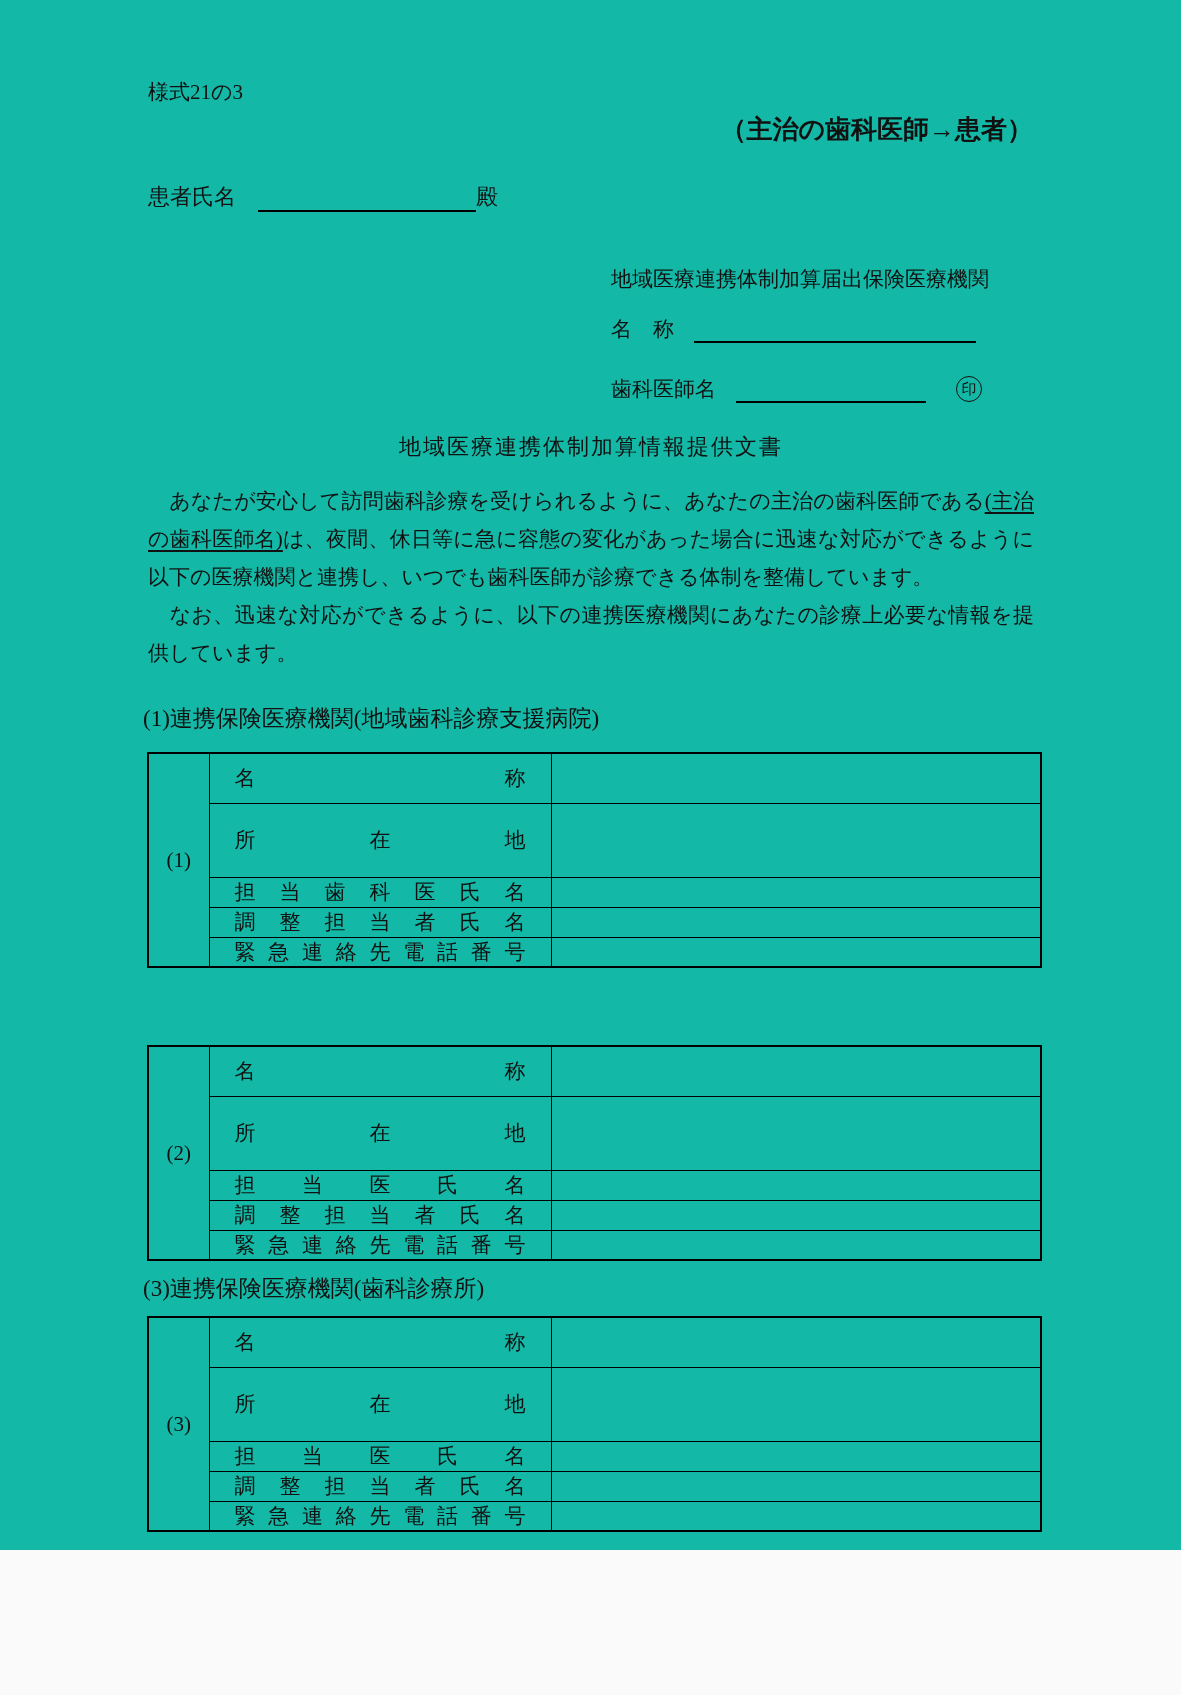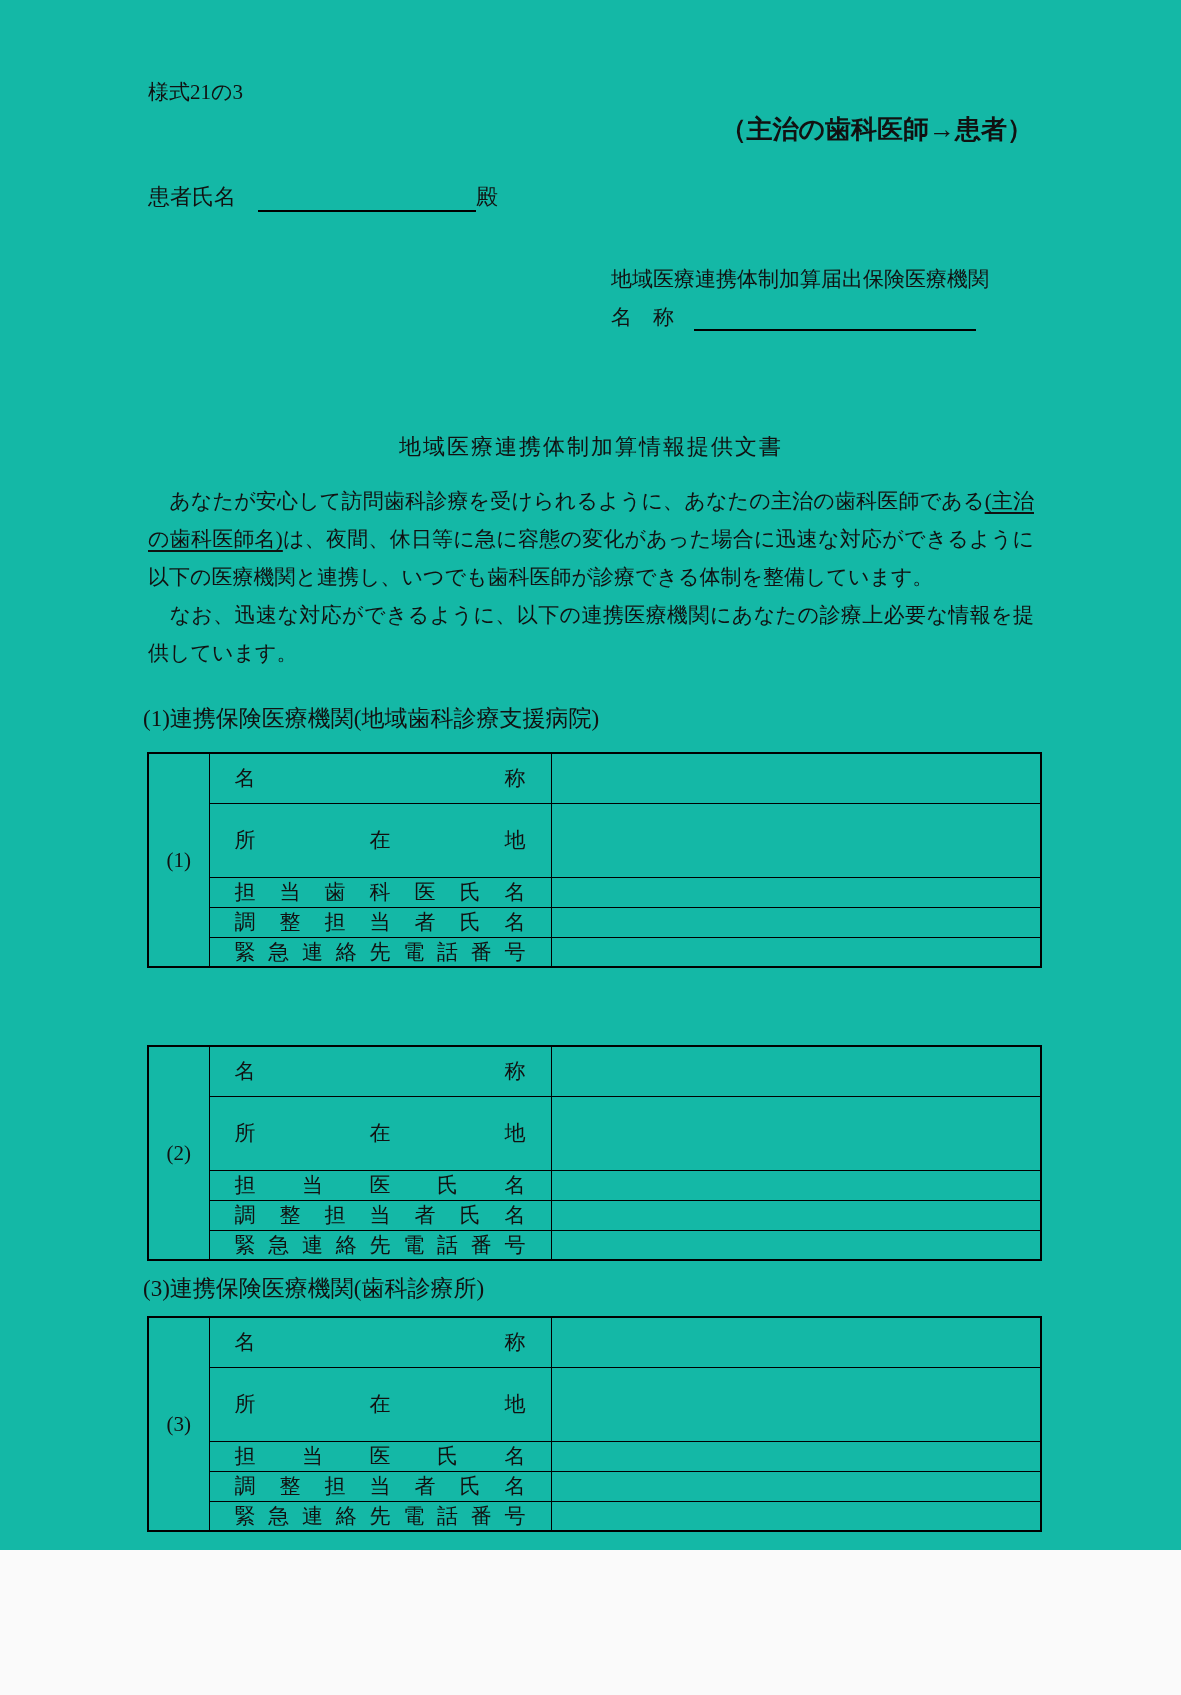--- a/index.html
+++ b/index.html
@@ -19,21 +19,21 @@
   .form-number{left:148px;top:78px;font-size:21px;}
   .recipient-note{top:112px;right:148px;font-size:26px;font-weight:bold;}
 
   .patient-line{left:148px;top:182px;font-size:22px;display:flex;align-items:flex-end;}
   .patient-line .lab{margin-right:22px;font-family:Liberation Mono, monospace;}
   .blank{display:inline-block;border-bottom:2px solid #000;height:26px;}
   .blank-patient{width:218px;}
 
   .issuer-line{left:590px;font-size:21px;display:flex;align-items:flex-end;white-space:pre;margin-left:21px;}
   .issuer-heading{top:265px;}
-  .issuer-name{top:303px;}
+  .issuer-name{top:315px;}
   .issuer-addr{top:339px;}
   .issuer-dentist{top:375px;}
   .issuer-label-w{display:inline-block;width:83px;}
   .issuer-label-d{display:inline-block;width:125px;}
   .blank-issuer{width:282px;}
   .blank-dentist{width:190px;}
   .seal{
     display:inline-block;margin-left:30px;margin-bottom:1px;
     width:24px;height:24px;border:1px solid #111;border-radius:50%;
     font-size:15px;line-height:24px;text-align:center;
@@ -86,20 +86,25 @@
   </div>
 
   <div class="abs issuer-line issuer-heading">地域医療連携体制加算届出保険医療機関</div>
 
   <div class="abs issuer-line issuer-name">
     <span class="issuer-label-w">名　称</span>
     <span class="blank blank-issuer"></span>
   </div>
 
 
+  <div class="abs issuer-line issuer-dentist">
+    <span class="issuer-label-d">歯科医師名</span>
+    <span class="blank blank-dentist"></span>
+    <span class="seal">印</span>
+  </div>
 
   <div class="abs body-text">
     <p><span>　あなたが安心して訪問歯科診療を受けられるように、あなたの主治の歯科医師である</span><span class="ul">(主治の歯科医師名)</span><span>は、夜間、休日等に急に容態の変化があった場合に迅速な対応ができるように以下の医療機関と連携し、いつでも歯科医師が診療できる体制を整備しています。</span></p>
     <p>　なお、迅速な対応ができるように、以下の連携医療機関にあなたの診療上必要な情報を提供しています。</p>
   </div>
 
   <div class="abs doc-title">地域医療連携体制加算情報提供文書</div>
 
   <div class="abs section-heading sh1">(1)連携保険医療機関(地域歯科診療支援病院)</div>
   <table class="abs info-table tbl1">

